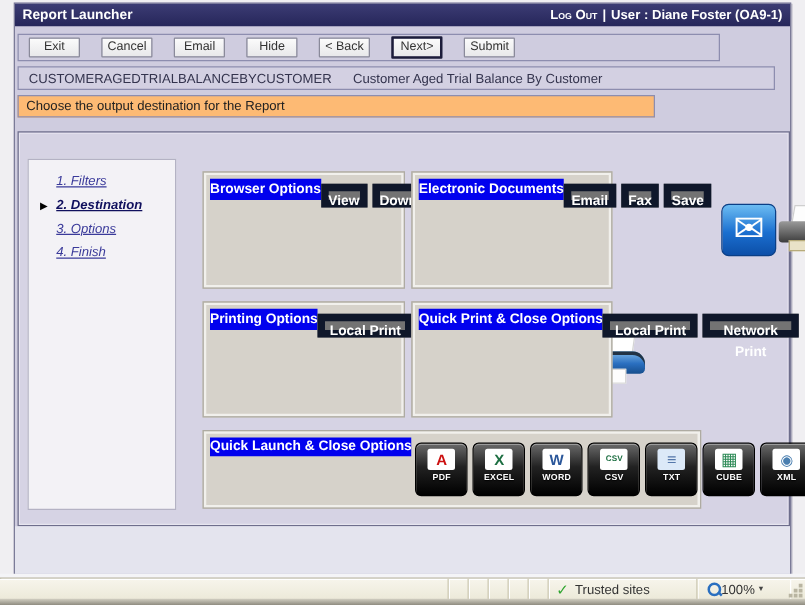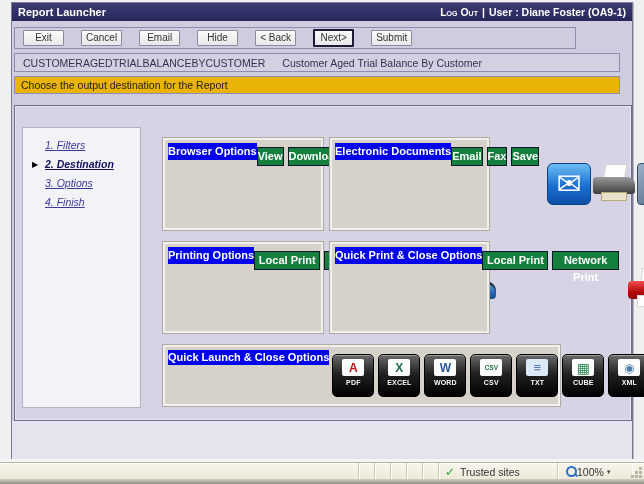--- a/index.html
+++ b/index.html
@@ -40,22 +40,22 @@
   .editing-bar{
     position:absolute;left:2px;top:50px;width:606px;height:19px;
     border:1px solid #8d8daf;background:#d3d0e2;
     display:flex;align-items:center;font-size:10.5px;color:#33334d;
     box-sizing:border-box;
   }
   .editing-cell{width:92px;text-align:center;border-right:1px solid #9a9ab8;height:100%;line-height:18px;}
   .report-code{margin-left:8px;}
   .report-name{margin-left:17px;}
   .instruction-bar{
-    position:absolute;left:2px;top:73px;width:606px;height:18px;
-    border:1px solid #8d8daf;background:#eab308;
+    position:absolute;left:2px;top:73px;width:510px;height:18px;
+    border:1px solid #8d8daf;background:#fdba74;
     font-size:10.5px;color:#222;line-height:17px;padding-left:6px;
     box-sizing:border-box;
   }
   
   .main-box{
     position:absolute;left:2px;top:102px;width:616px;height:314px;
     border:1px solid #6e6e8c;background:#d6d3e4;
     box-shadow:inset 0 0 0 1px #e7e5ef;
   }
   .lower-area{position:absolute;left:0;right:0;top:418px;bottom:0;background:#e4e4ee;}
@@ -79,22 +79,22 @@
     position:absolute;background:#d6d2ca;
     border:1px solid #aeaba2;box-shadow:inset 0 0 0 2px #f1f0ec;
     box-sizing:border-box;padding:5px;display:flex;flex-direction:row;
   }
   .panel-header{
     background:#0101ee;color:#fff;font-weight:bold;font-size:11px;
     text-align:center;height:17px;line-height:17px;flex:none;
   }
   .panel-buttons{display:flex;gap:4px;margin-top:4px;flex:none;}
   .blue-btn{
-    flex:1;height:19px;background:#15803d;color:#fff;font-weight:bold;
-    font-size:11px;border:1px solid #0f172a;font-family:inherit;line-height:17px;
+    flex:1;height:19px;background:#737373;color:#fff;font-weight:bold;
+    font-size:11px;border:6px solid #0f172a;font-family:inherit;line-height:17px;
     padding:0;
   }
   .panel-icons{flex:1;display:flex;align-items:center;justify-content:space-around;padding:0 8px;}
   
   .ql-row{display:flex;gap:4px;margin-top:4px;padding-left:3px;}
   .tile{
     width:40px;height:41px;border-radius:5px;cursor:pointer;
     background:linear-gradient(#6a6a6a,#222 45%,#000);
     border:1px solid #000;box-shadow:inset 0 1px 0 rgba(255,255,255,.35);
     display:flex;flex-direction:column;align-items:center;

